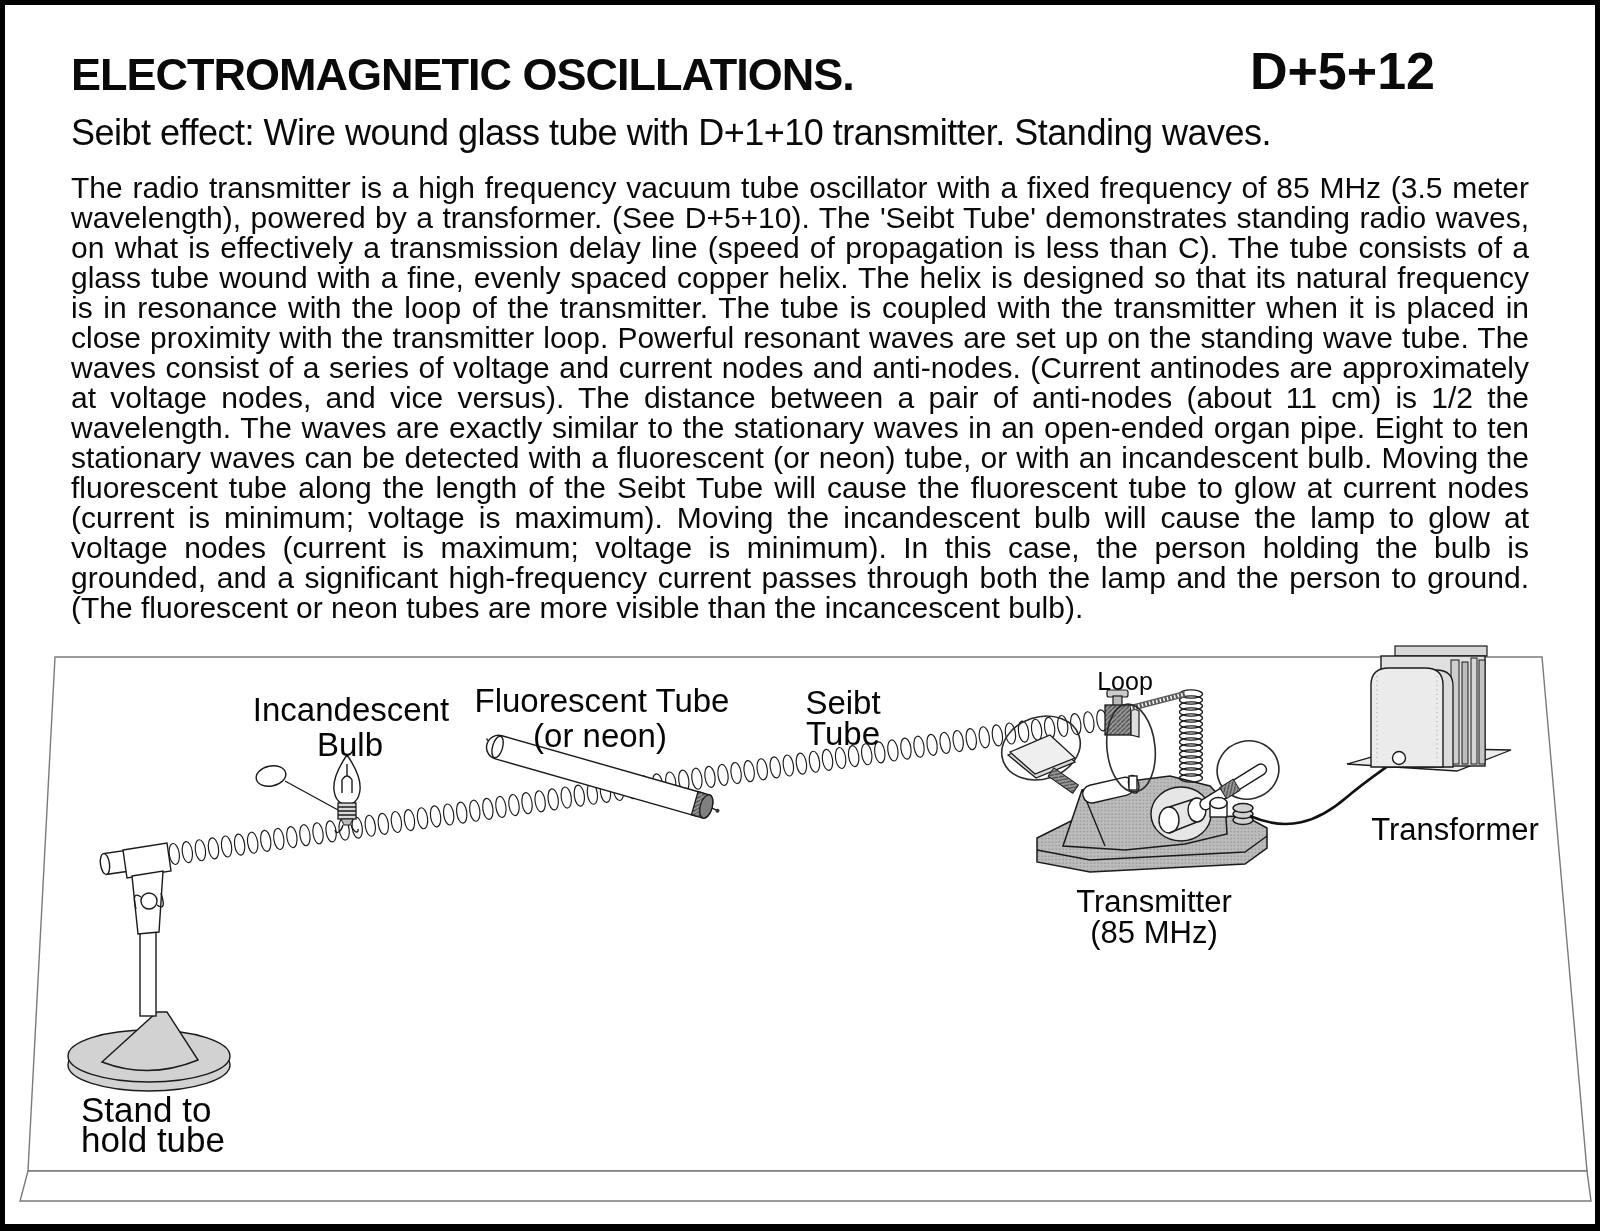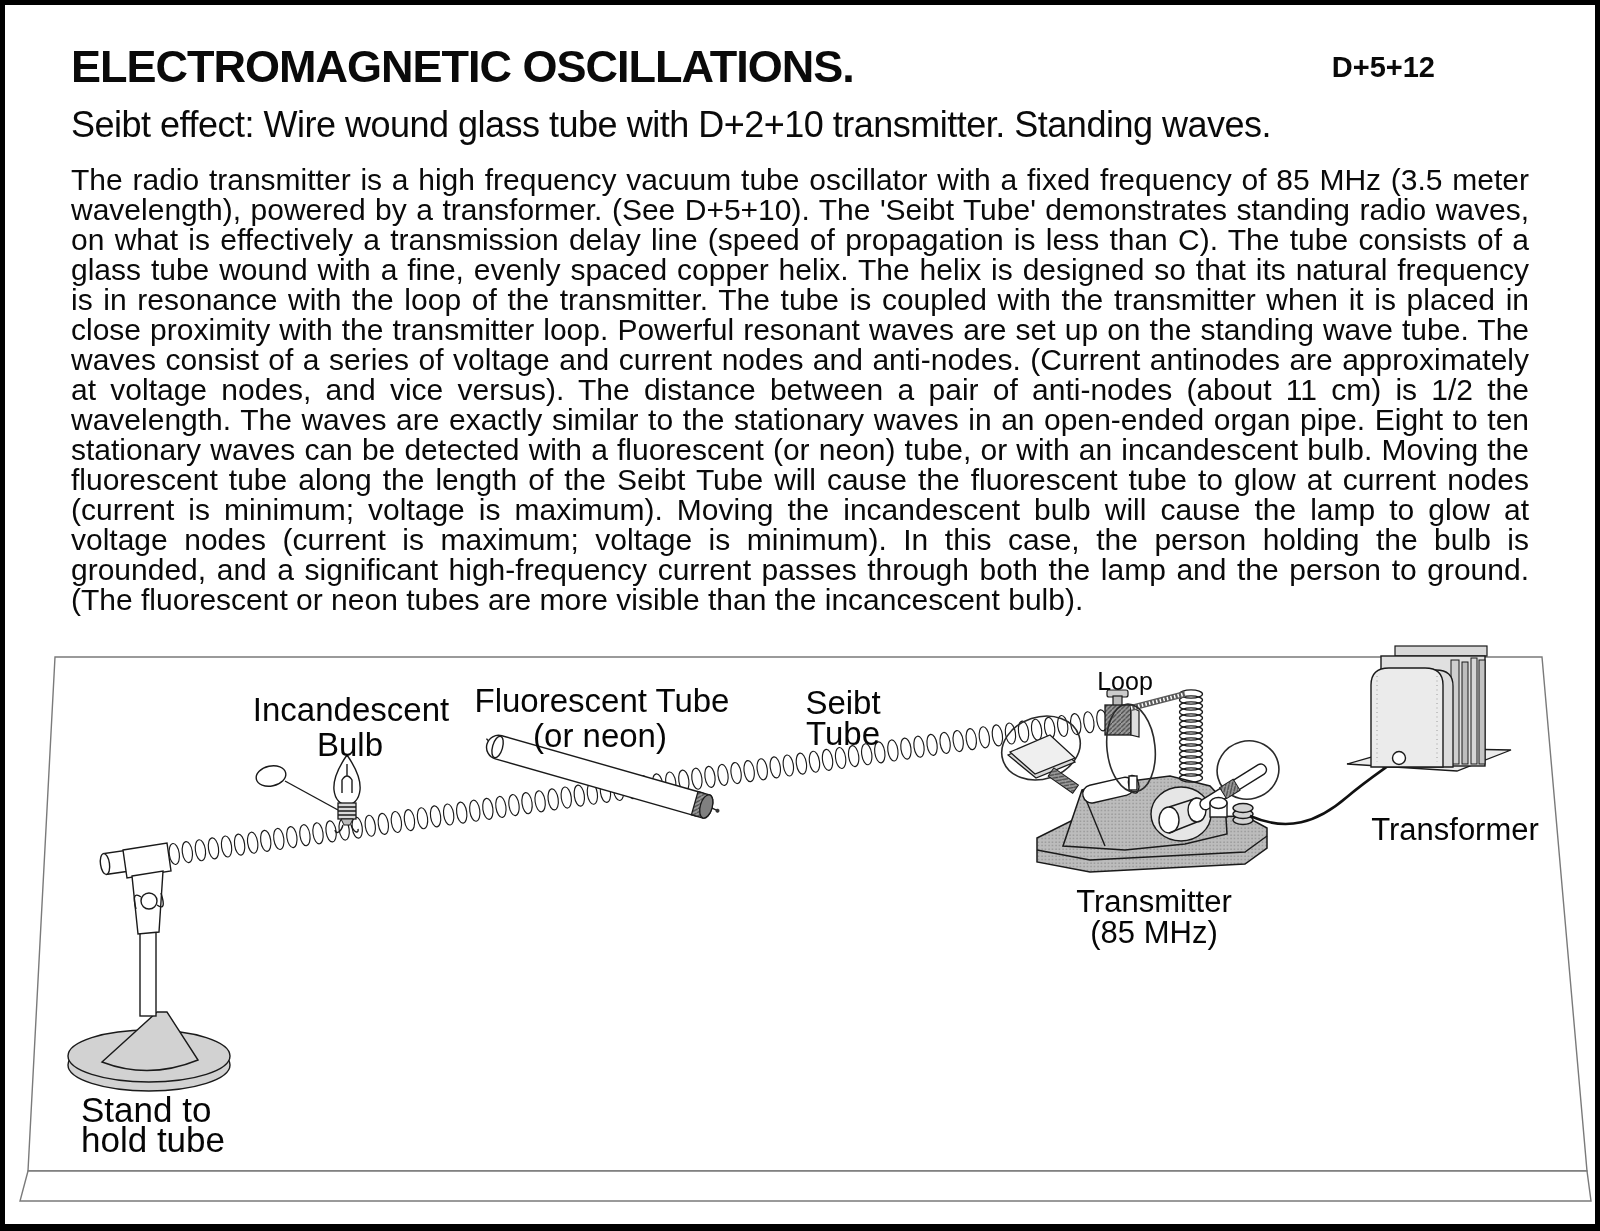--- a/index.html
+++ b/index.html
@@ -9,28 +9,28 @@
     box-sizing:border-box;
     background:#ffffff;
     border:5px solid #000;
     border-bottom-width:7px;
     font-family:"Liberation Sans","DejaVu Sans",sans-serif;
     color:#0a0a0a;
     overflow:hidden;
   }
   .content{padding:0 66px;}
   .title-row{
-    display:flex;justify-content:space-between;align-items:center;
+    display:flex;justify-content:space-between;align-items:flex-end;
     margin-top:36px;
   }
   .doc-title{
     font-size:45px;font-weight:bold;letter-spacing:-1px;white-space:nowrap;
   }
   .doc-code{
-    font-size:29px;font-weight:bold;margin-right:94px;white-space:nowrap;
+    font-size:52px;font-weight:bold;margin-right:94px;white-space:nowrap;
   }
   .doc-subtitle{
     margin-top:11px;
     font-size:36px;letter-spacing:-0.5px;white-space:nowrap;
   }
   .doc-body{
     margin-top:19px;
     font-size:30px;line-height:30px;
     text-align:justify;
   }
@@ -53,21 +53,21 @@
 </style>
 </head>
 <body>
 
 <div class="page">
   <div class="content">
     <div class="title-row">
       <span class="doc-title">ELECTROMAGNETIC OSCILLATIONS.</span>
       <span class="doc-code">D+5+12</span>
     </div>
-    <div class="doc-subtitle">Seibt effect: Wire wound glass tube with D+2+10 transmitter. Standing waves.</div>
+    <div class="doc-subtitle">Seibt effect: Wire wound glass tube with D+1+10 transmitter. Standing waves.</div>
     <div class="doc-body">The radio transmitter is a high frequency vacuum tube oscillator with a fixed frequency of 85 MHz (3.5 meter wavelength), powered by a transformer. (See D+5+10). The 'Seibt Tube' demonstrates standing radio waves, on what is effectively a transmission delay line (speed of propagation is less than C).  The tube consists of a glass tube wound with a fine, evenly spaced copper helix.  The helix is designed so that its natural frequency is in resonance with the loop of the transmitter. The tube is coupled with the transmitter when it is placed in close proximity with the transmitter loop.  Powerful resonant waves are set up on the standing wave tube. The waves consist of a series of voltage and current nodes and anti-nodes. (Current antinodes are approximately at voltage nodes, and vice versus).  The distance between a pair of anti-nodes (about 11 cm) is 1/2 the wavelength. The waves are exactly similar to the stationary waves in an open-ended organ pipe. Eight to ten stationary waves can be detected with a fluorescent (or neon) tube, or with an incandescent bulb. Moving the fluorescent tube along the length of the Seibt Tube will cause the fluorescent tube to glow at current nodes (current is minimum; voltage is maximum). Moving the incandescent bulb will cause the lamp to glow at voltage nodes (current is maximum; voltage is minimum). In this case, the person holding the bulb is grounded, and a significant high-frequency current passes through both the lamp and the person to ground.  (The fluorescent or neon tubes are more visible than the incancescent bulb).</div>
   </div>
 
   <svg class="diagram" viewBox="0 0 1590 600" preserveAspectRatio="none" xmlns="http://www.w3.org/2000/svg">
     <defs>
       <pattern id="dots" width="3.5" height="3.5" patternUnits="userSpaceOnUse">
         <rect width="3.5" height="3.5" fill="#bcbcbc"></rect>
         <circle cx="1" cy="1" r="0.65" fill="#7d7d7d"></circle>
       </pattern>
       <pattern id="hatch" width="4.5" height="4.5" patternUnits="userSpaceOnUse">

